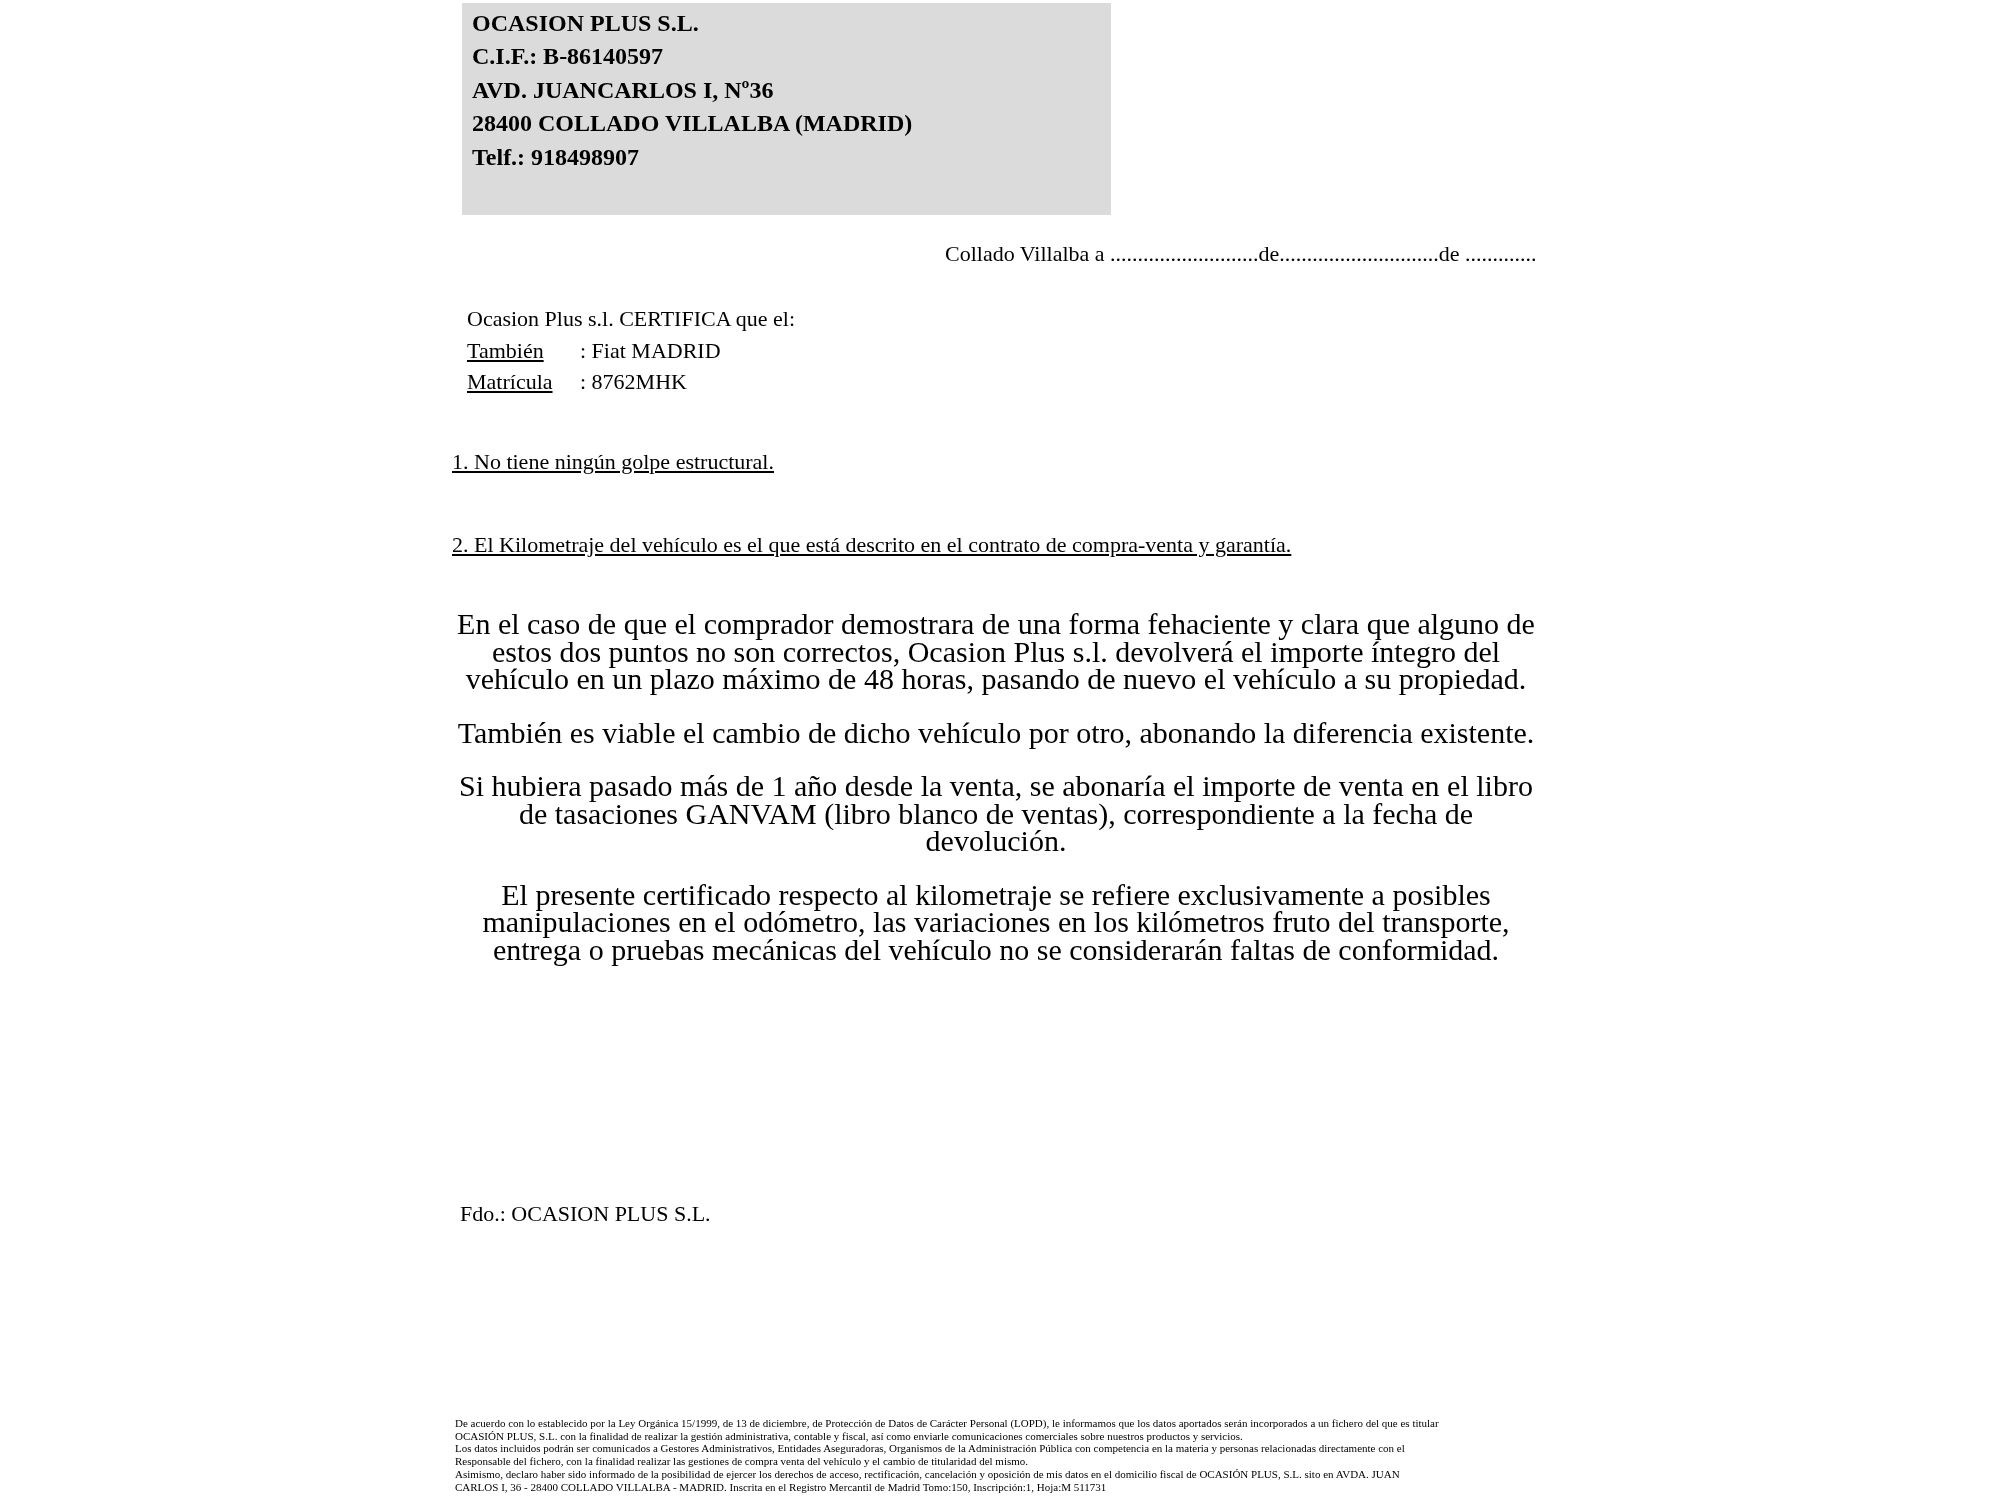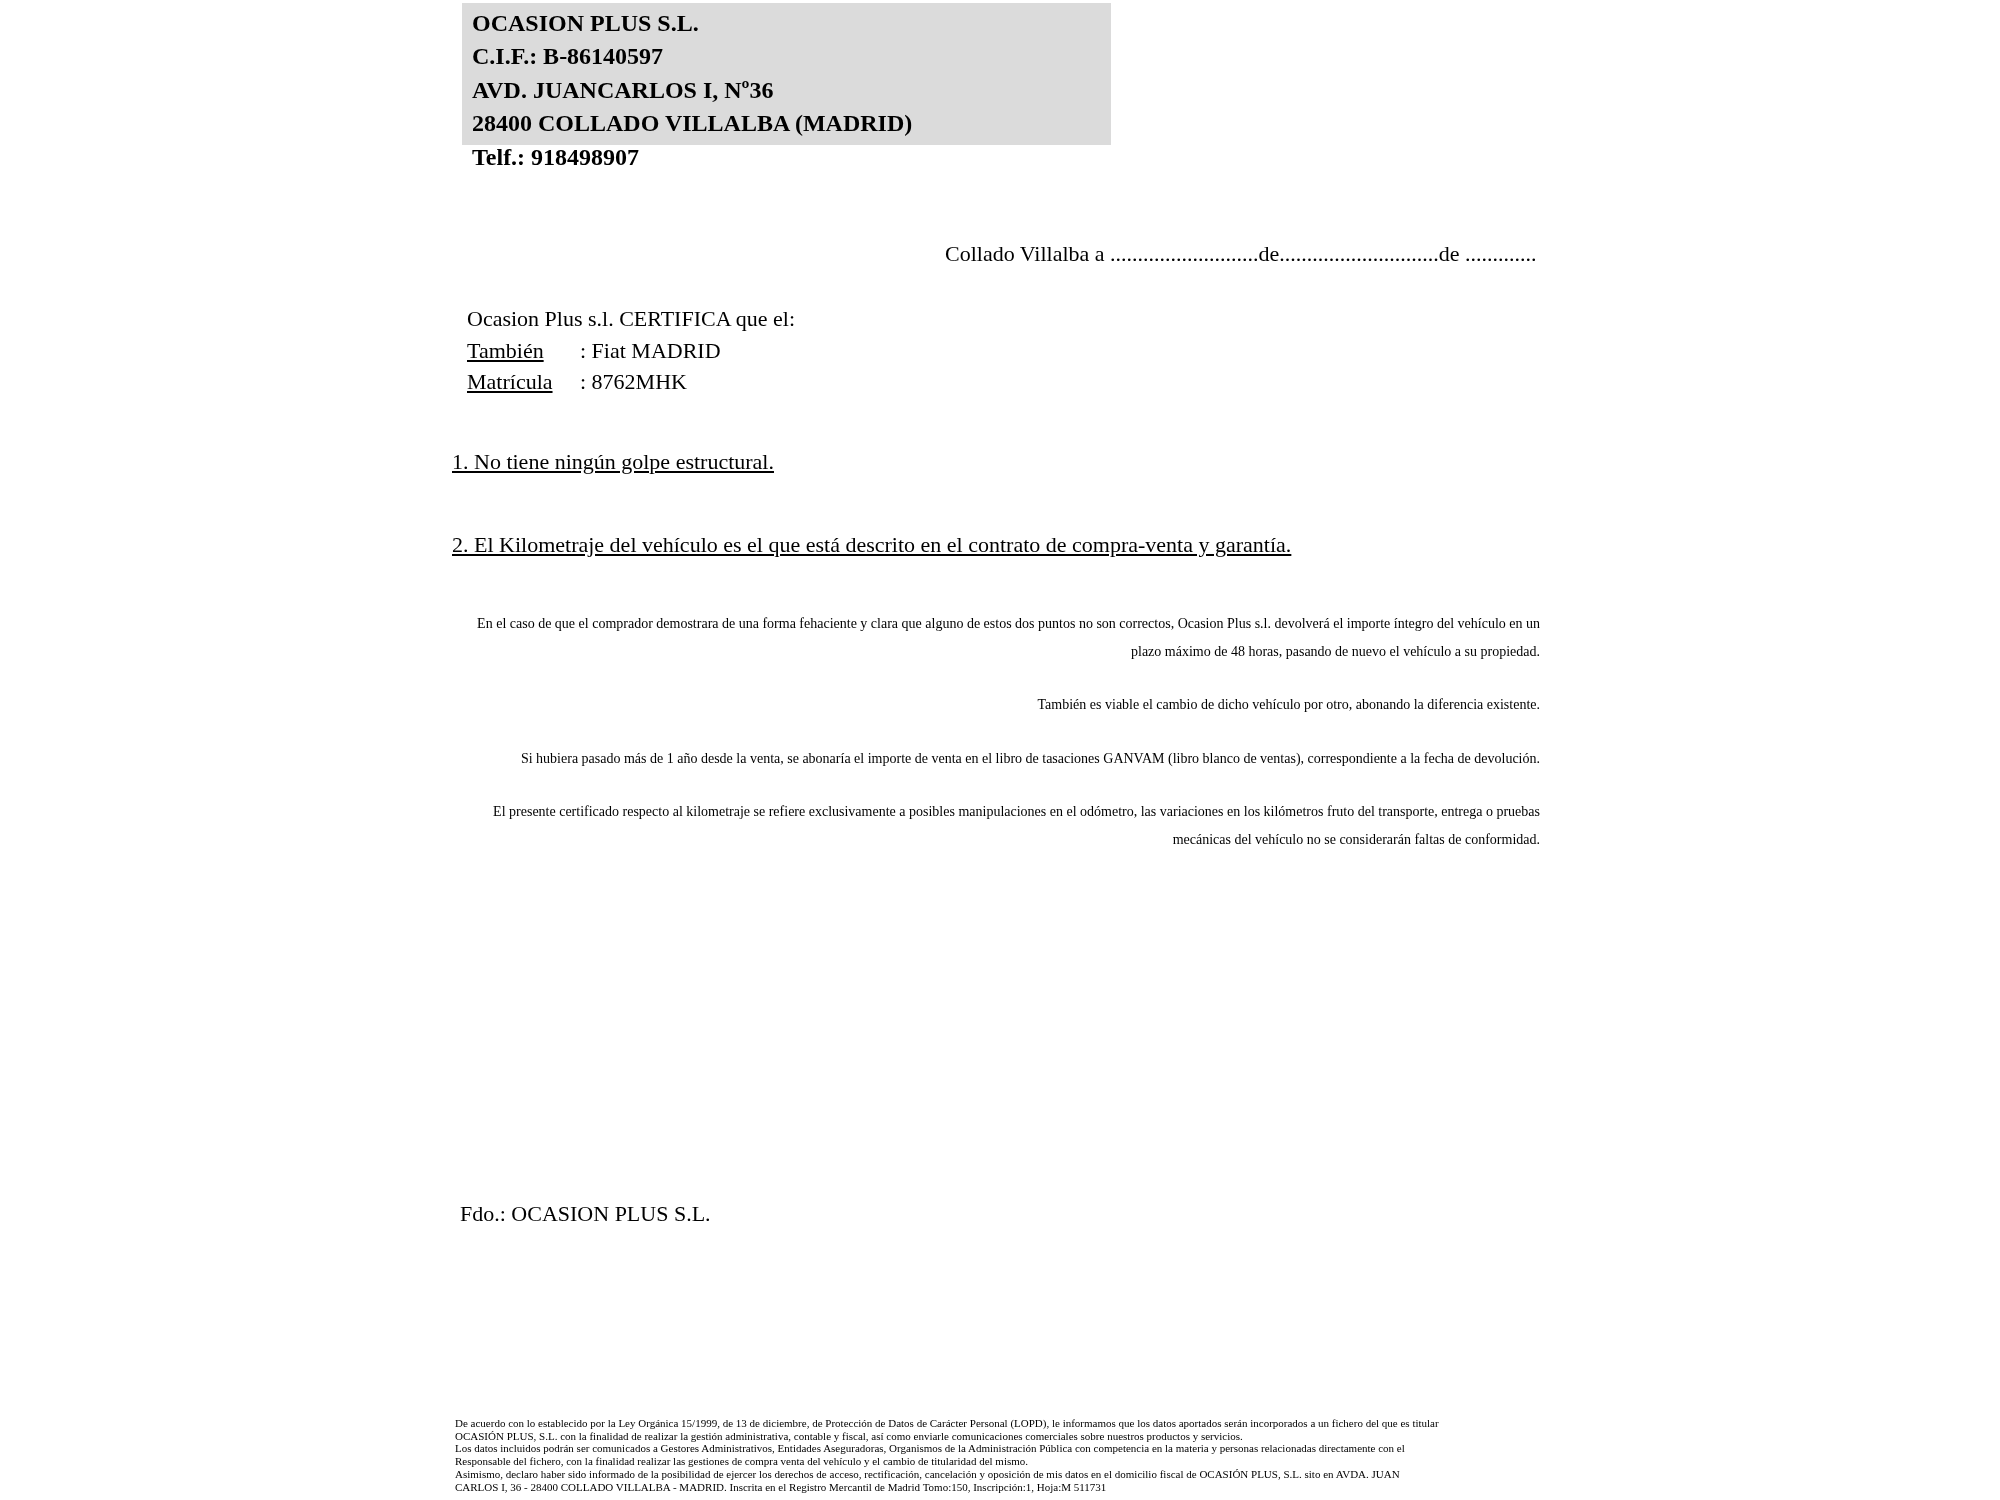--- a/index.html
+++ b/index.html
@@ -14,21 +14,21 @@
     background: #ffffff;
     font-family: "Liberation Serif", serif;
     color: #000000;
     overflow: hidden;
   }
   .header-box {
     position: absolute;
     left: 462px;
     top: 3px;
     width: 649px;
-    height: 142px;
+    height: 212px;
     box-sizing: border-box;
     padding: 4px 0 0 10px;
     background: #dbdbdb;
     font-weight: bold;
     font-size: 24px;
     line-height: 33.4px;
     white-space: nowrap;
   }
   .date-line {
     position: absolute;
@@ -59,23 +59,23 @@
     white-space: nowrap;
     text-decoration: underline;
   }
   .item-1 { top: 449px; }
   .item-2 { top: 532px; }
   .paragraphs {
     position: absolute;
     left: 452px;
     top: 610px;
     width: 1088px;
-    font-size: 14px;
+    font-size: 30px;
     line-height: 27.5px;
-    text-align: right;
+    text-align: center;
   }
   .paragraphs p {
     margin: 0 0 26px 0;
   }
   .signature-line {
     position: absolute;
     left: 460px;
     top: 1201px;
     font-size: 22px;
     white-space: nowrap;

